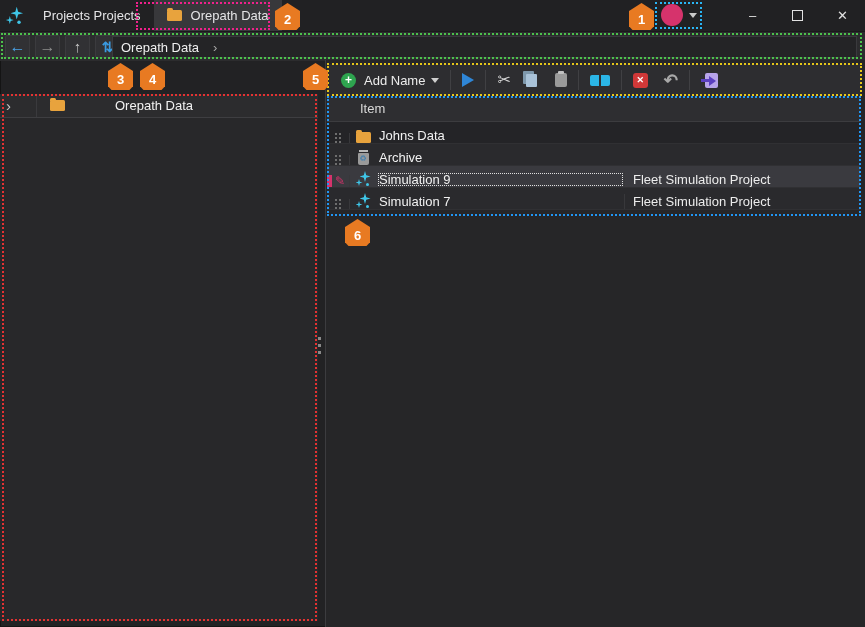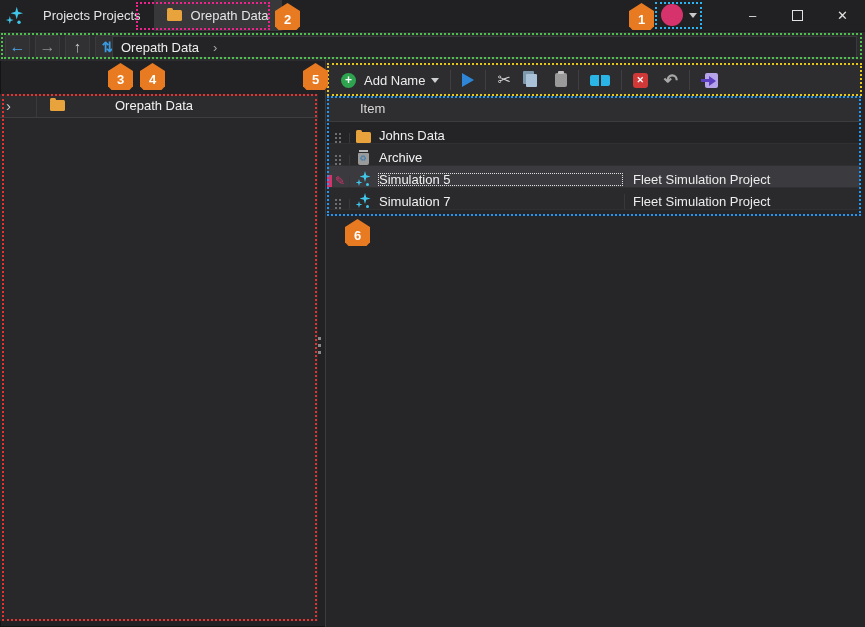--- a/index.html
+++ b/index.html
@@ -231,21 +231,21 @@
           <span class="editbar"></span>
           <span class="pencil">✎</span>
         </div>
         <div class="icell">
           <span class="sparkwrap">
             <span class="spark big"></span>
             <span class="spark small"></span>
             <span class="spark dot"></span>
           </span>
         </div>
-        <div class="ncell focus">Simulation 5</div>
+        <div class="ncell focus">Simulation 9</div>
         <div class="tcell">Fleet Simulation Project</div>
       </div>
       <div class="trow">
         <div class="gutter">
           <span class="dots6w">
             <span class="dots6"></span>
           </span>
         </div>
         <div class="icell">
           <span class="sparkwrap">

